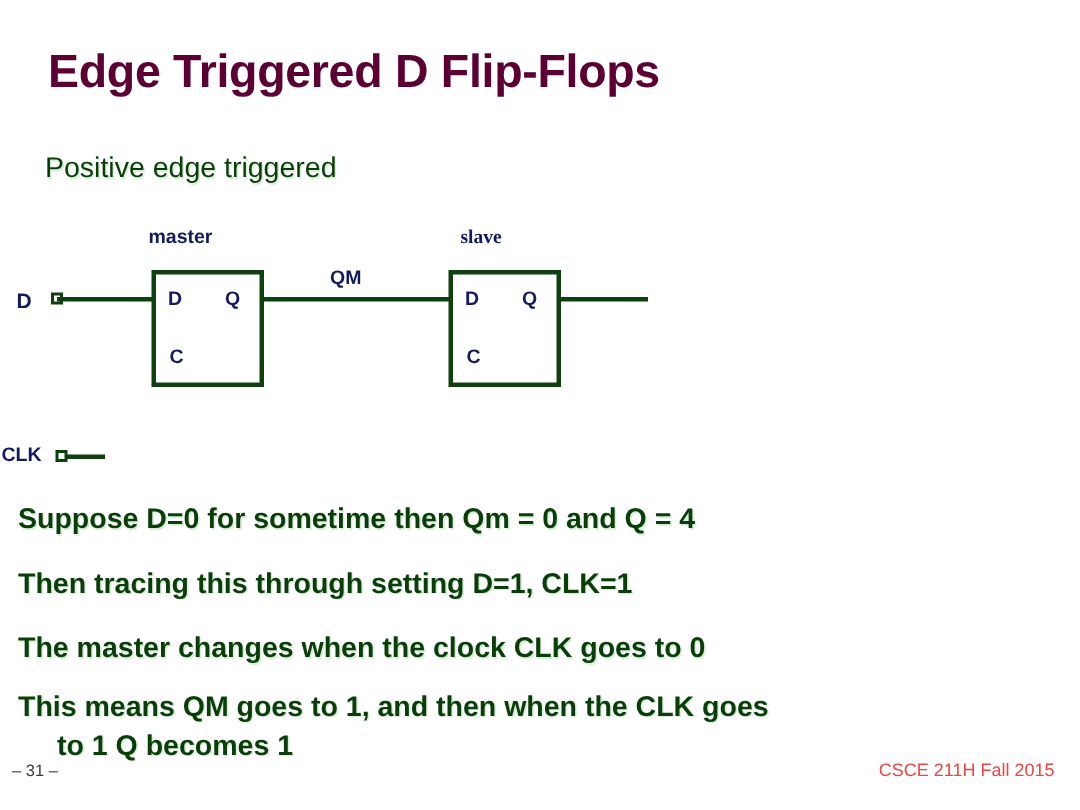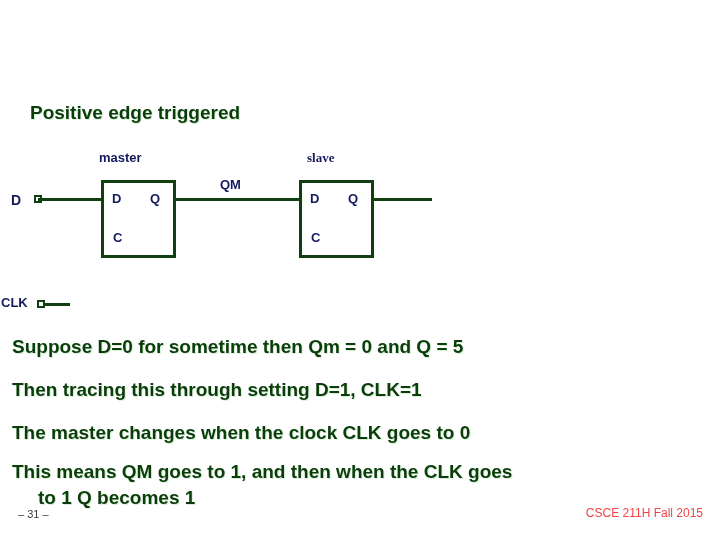--- a/index.html
+++ b/index.html
@@ -27,21 +27,21 @@
     letter-spacing: -0.2px;
     white-space: nowrap;
   }
 
   
   #subtitle {
     position: absolute;
     left: 30px;
     top: 102px;
     font-size: 19px;
-    font-weight: bold;
+    font-weight: normal;
     color: #0b3d0b;
     text-shadow: 1px 1px 0 #d8f0d8;
     white-space: nowrap;
   }
 
   
   #diagram {
     position: absolute;
     left: 0;
     top: 0;
@@ -118,40 +118,41 @@
   .body-line.indent { left: 38px; }
   .bl-0 { top: 336px; }
   .bl-1 { top: 379px; }
   .bl-2 { top: 422px; }
   .bl-3 { top: 461px; }
   .bl-4 { top: 487px; }
 
   
   #page-number {
     position: absolute;
-    left: 18px;
+    left: 8px;
     top: 508px;
     font-size: 11px;
     color: #3a3a3a;
     white-space: nowrap;
   }
   #footer-course {
     position: absolute;
     right: 17px;
     top: 506px;
     font-size: 12px;
     color: #ef4444;
     white-space: nowrap;
   }
 </style>
 </head>
 <body>
 
 <div id="slide">
 
+  <div id="title">Edge Triggered D Flip-Flops</div>
 
   <div id="subtitle">Positive edge triggered</div>
 
   <div id="diagram">
 
     <div class="diagram-label lbl-master">master</div>
     <div class="diagram-label lbl-slave">slave</div>
     <div class="diagram-label lbl-qm">QM</div>
 
     <div class="diagram-label lbl-d-in">D</div>
@@ -170,21 +171,21 @@
 
     <div class="pin pin-m-d">D</div>
     <div class="pin pin-m-q">Q</div>
     <div class="pin pin-m-c">C</div>
 
     <div class="pin pin-s-d">D</div>
     <div class="pin pin-s-q">Q</div>
     <div class="pin pin-s-c">C</div>
   </div>
 
-  <div class="body-line bl-0">Suppose D=0 for sometime then Qm = 0 and Q = 5</div>
+  <div class="body-line bl-0">Suppose D=0 for sometime then Qm = 0 and Q = 4</div>
   <div class="body-line bl-1">Then tracing this through setting D=1, CLK=1</div>
   <div class="body-line bl-2">The master changes when the clock CLK goes to 0</div>
   <div class="body-line bl-3">This means QM goes to 1, and then when the CLK goes</div>
   <div class="body-line bl-4 indent">to 1 Q becomes 1</div>
 
   <div id="page-number">– 31 –</div>
   <div id="footer-course">CSCE 211H Fall 2015</div>
 
 </div>
 

